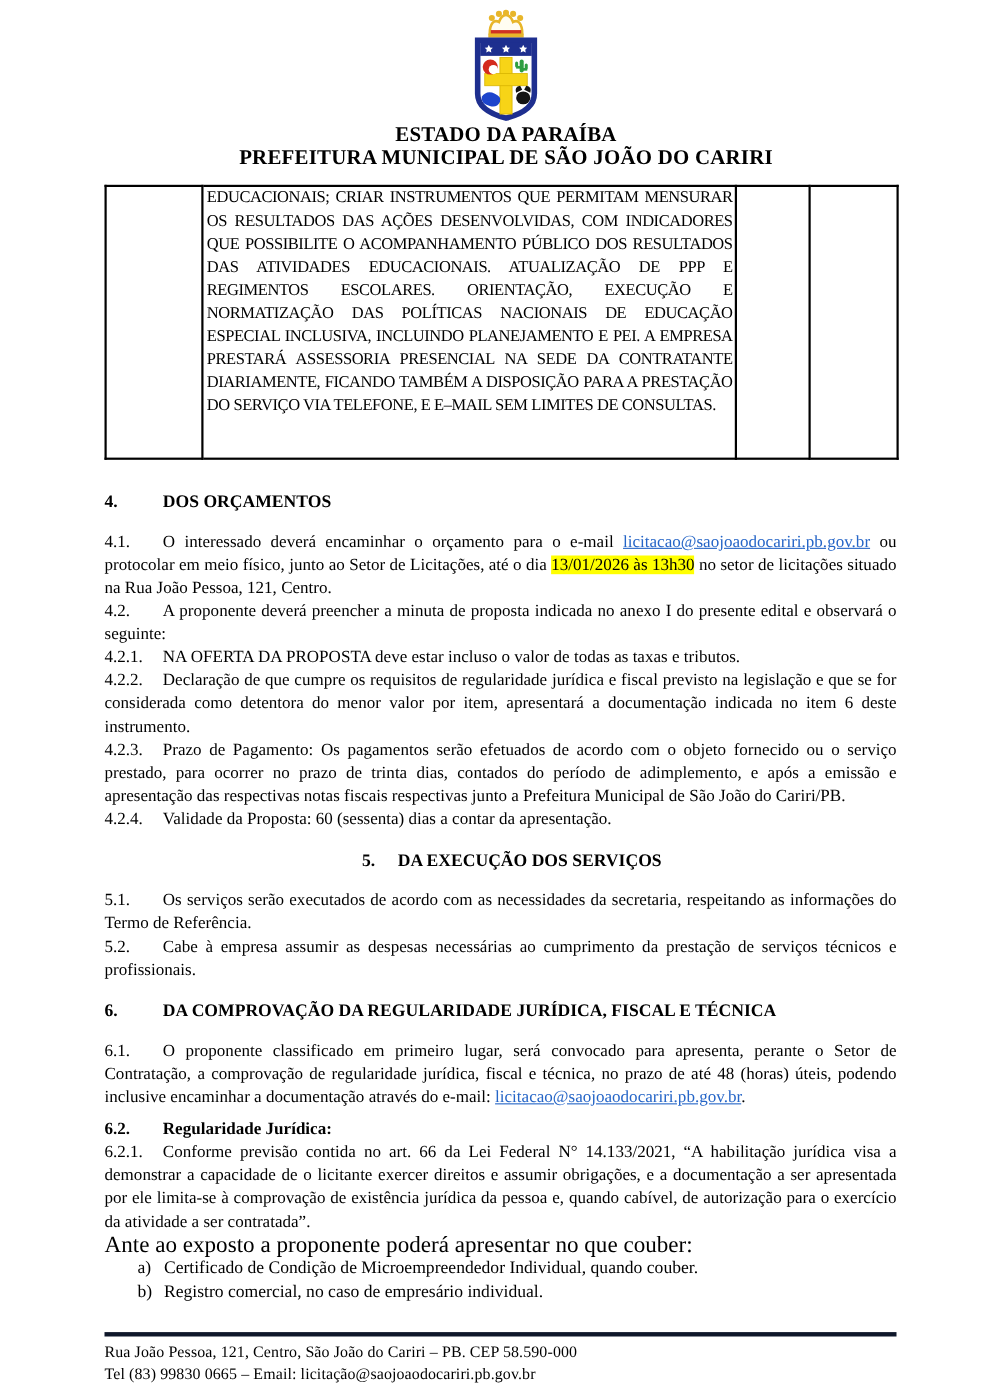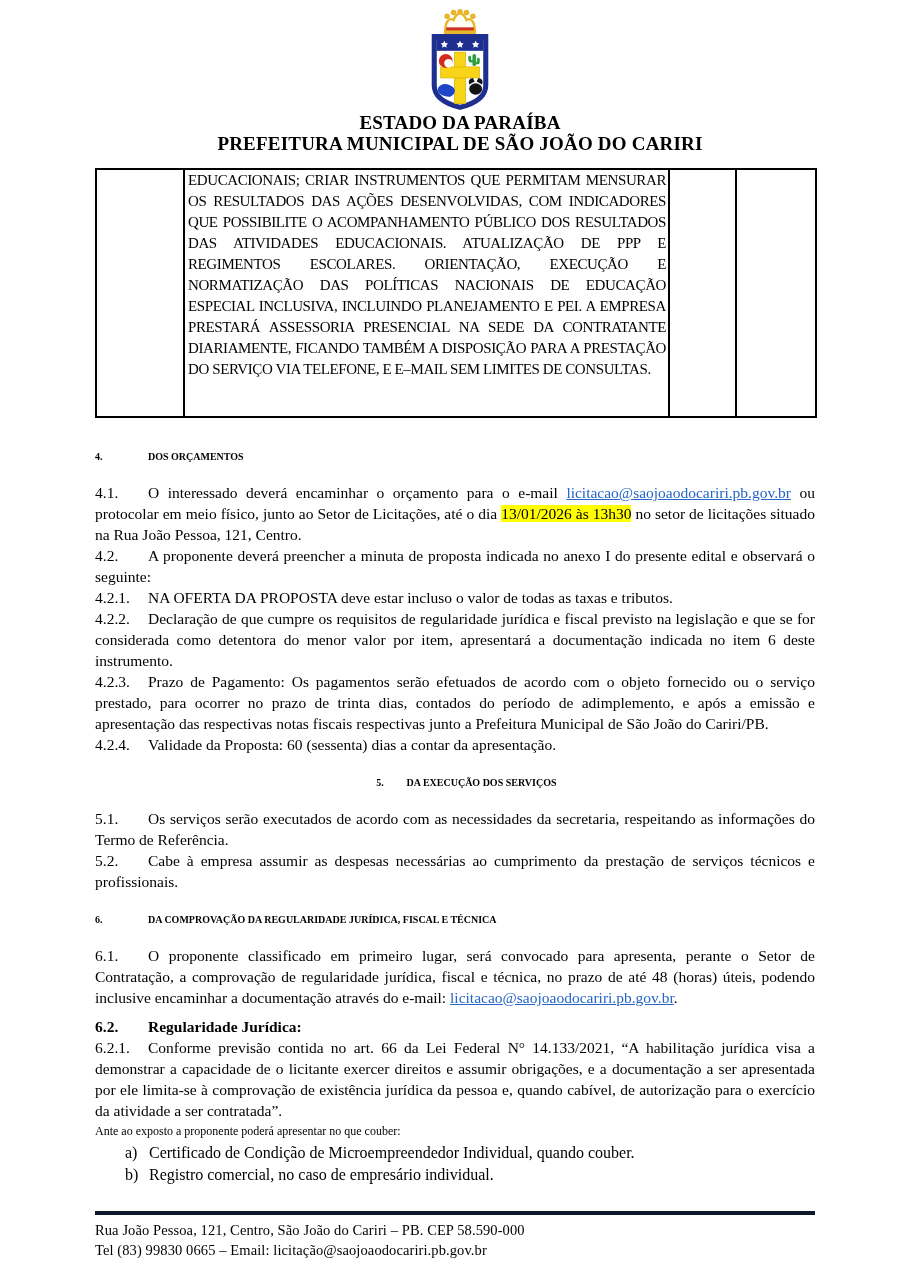--- a/index.html
+++ b/index.html
@@ -27,31 +27,31 @@
   .c3 { width:67px; }
   .c4 { width:80px; }
   .desc-cell {
     font-size:15px; line-height:21px; text-align:justify;
     padding:0 2px 0 3px; letter-spacing:-0.4px; height:248px;
   }
 
   
   .content { margin:0 85px 0 95px; }
   p { margin:0; }
-  .h { font-weight:bold; font-size:10px; line-height:21px; }
+  .h { font-weight:bold; font-size:16px; line-height:21px; }
   .h4m { margin-top:28px; margin-bottom:15px; }
   .h5m { margin-top:17px; margin-bottom:15px;text-align:center; }
   .h6m { margin-top:17px; margin-bottom:15px; }
   .body { font-size:15.5px; line-height:21px; text-align:justify; }
   .num { display:inline-block; width:53px; }
   .u { }
   .b { font-weight:bold; }
   a.email-link { color:var(--link); text-decoration:underline; cursor:pointer; }
   mark.hl { background:var(--hl); color:#000; padding:0;margin-top:24px; }
-  .plain-line { font-size:12px; line-height:21px; }
+  .plain-line { font-size:21px; line-height:21px; }
   .list { margin-left:30px; }
   .li { font-size:16px; line-height:21.5px; }
   .marker { display:inline-block; width:24px; }
 
   
   .ftr {
     position:absolute; left:95px; width:720px; top:1211px;
     border-top:4px solid #0f172a; text-align:left; padding-top:5px;
     font-size:14.5px; line-height:20px; letter-spacing:0.1px;
   }

